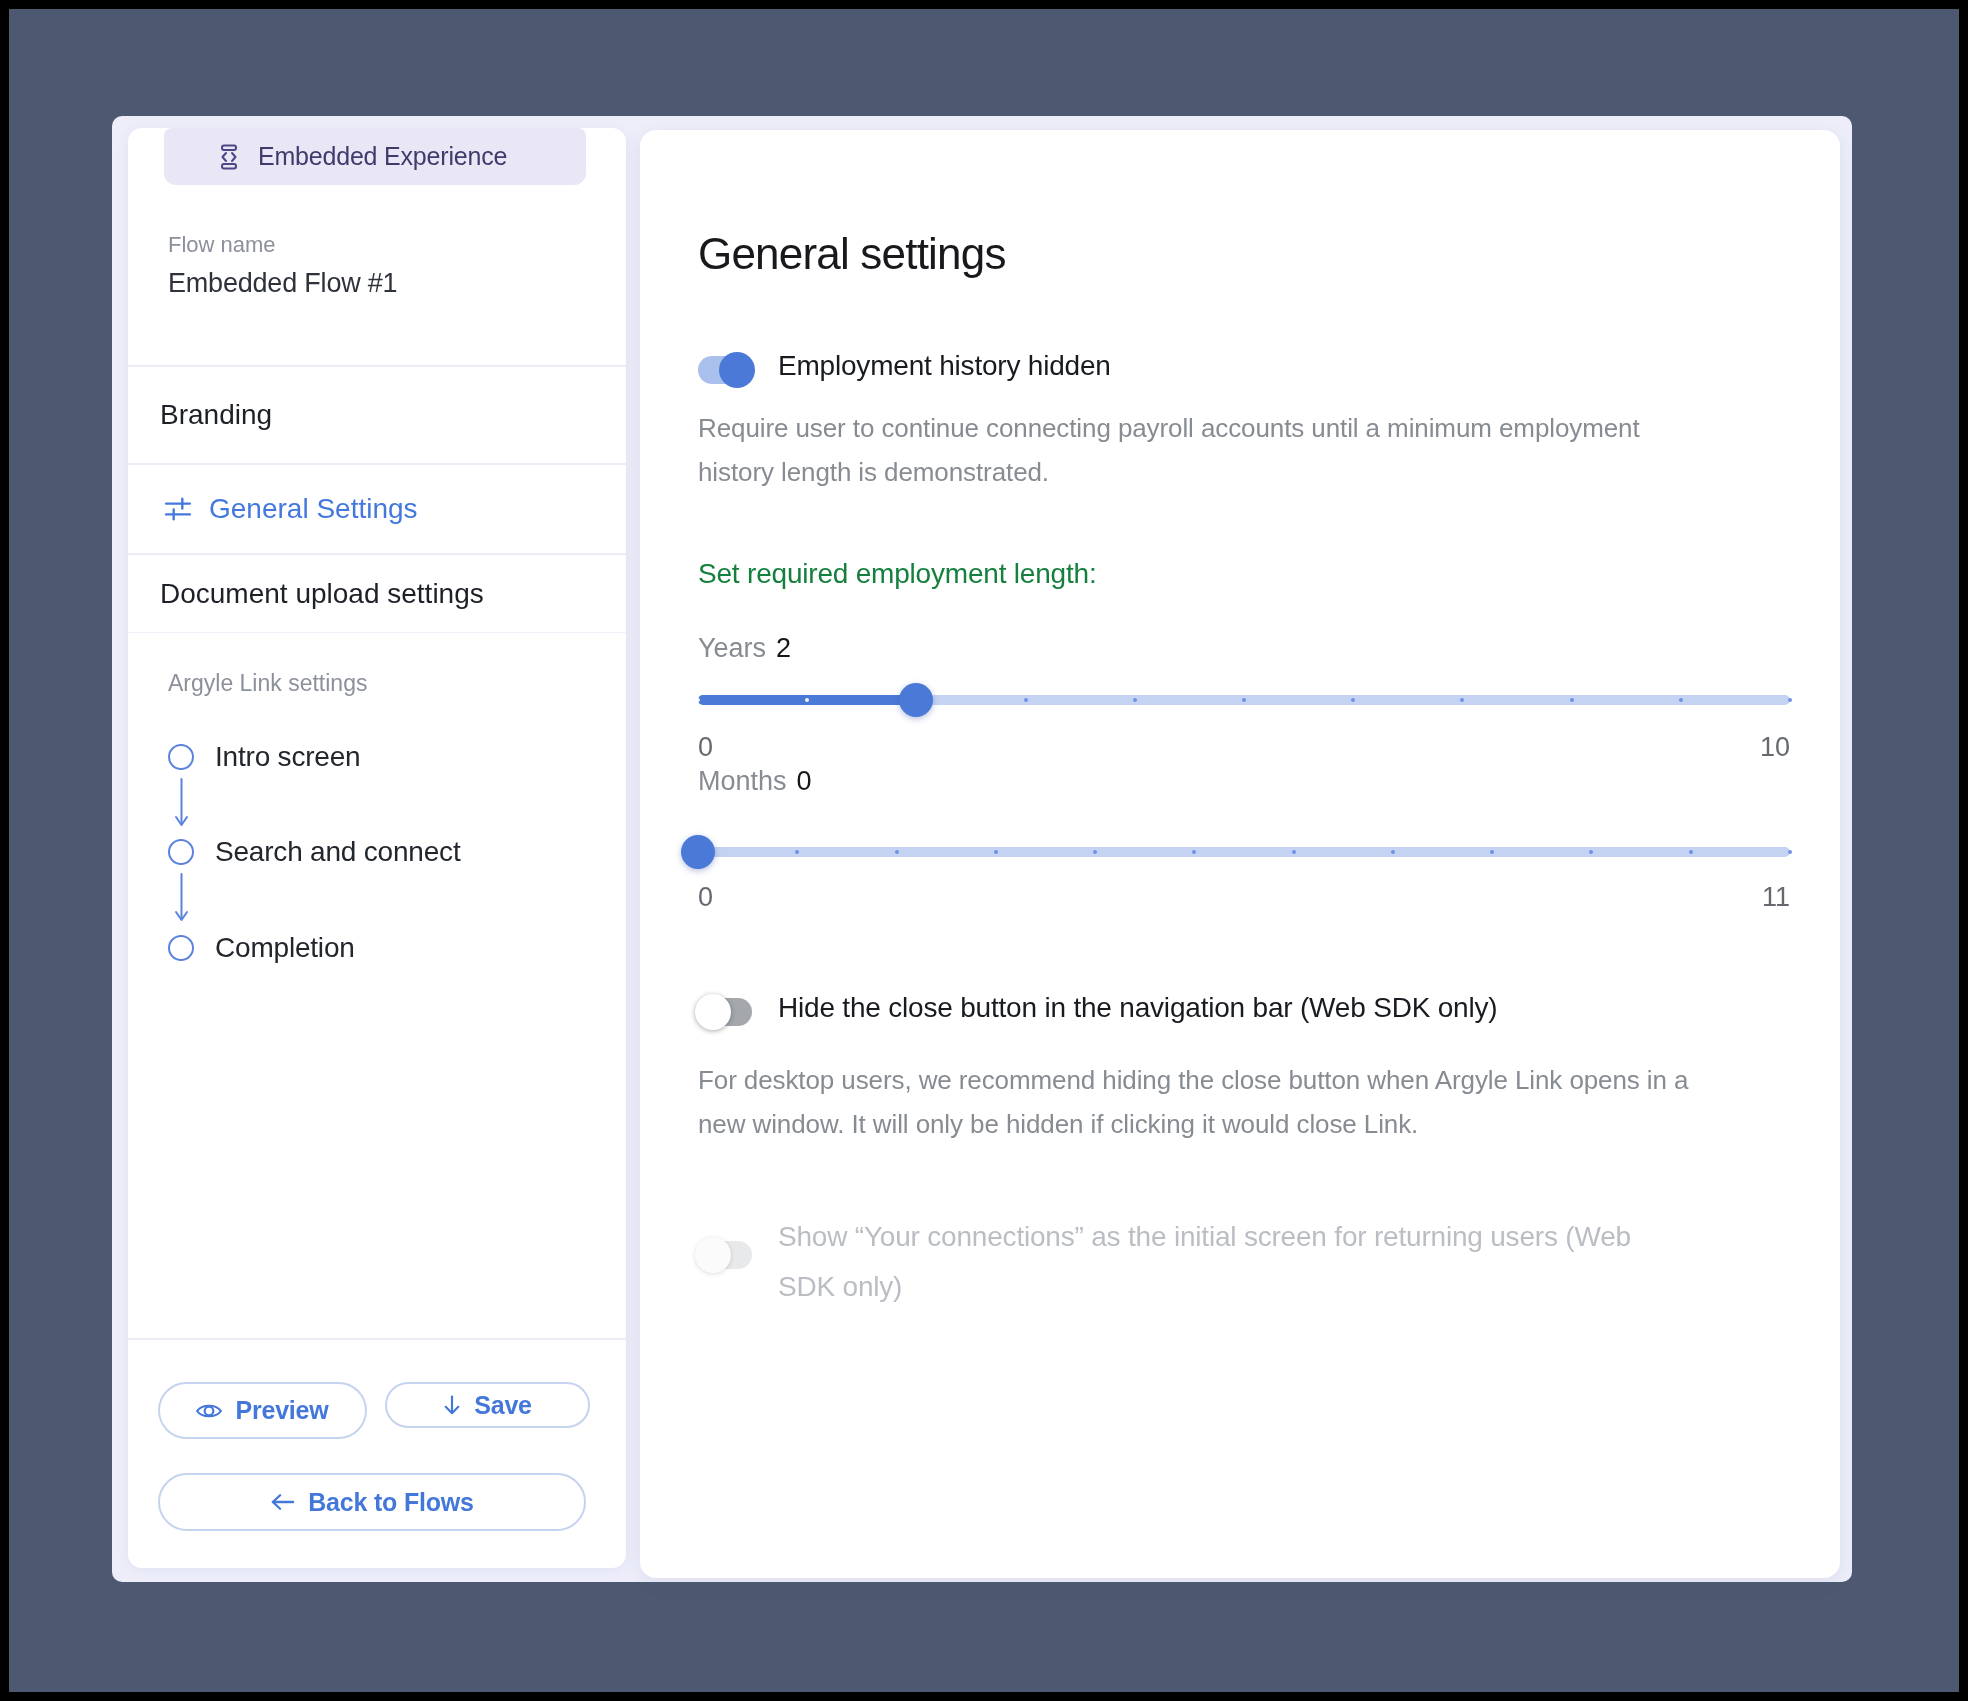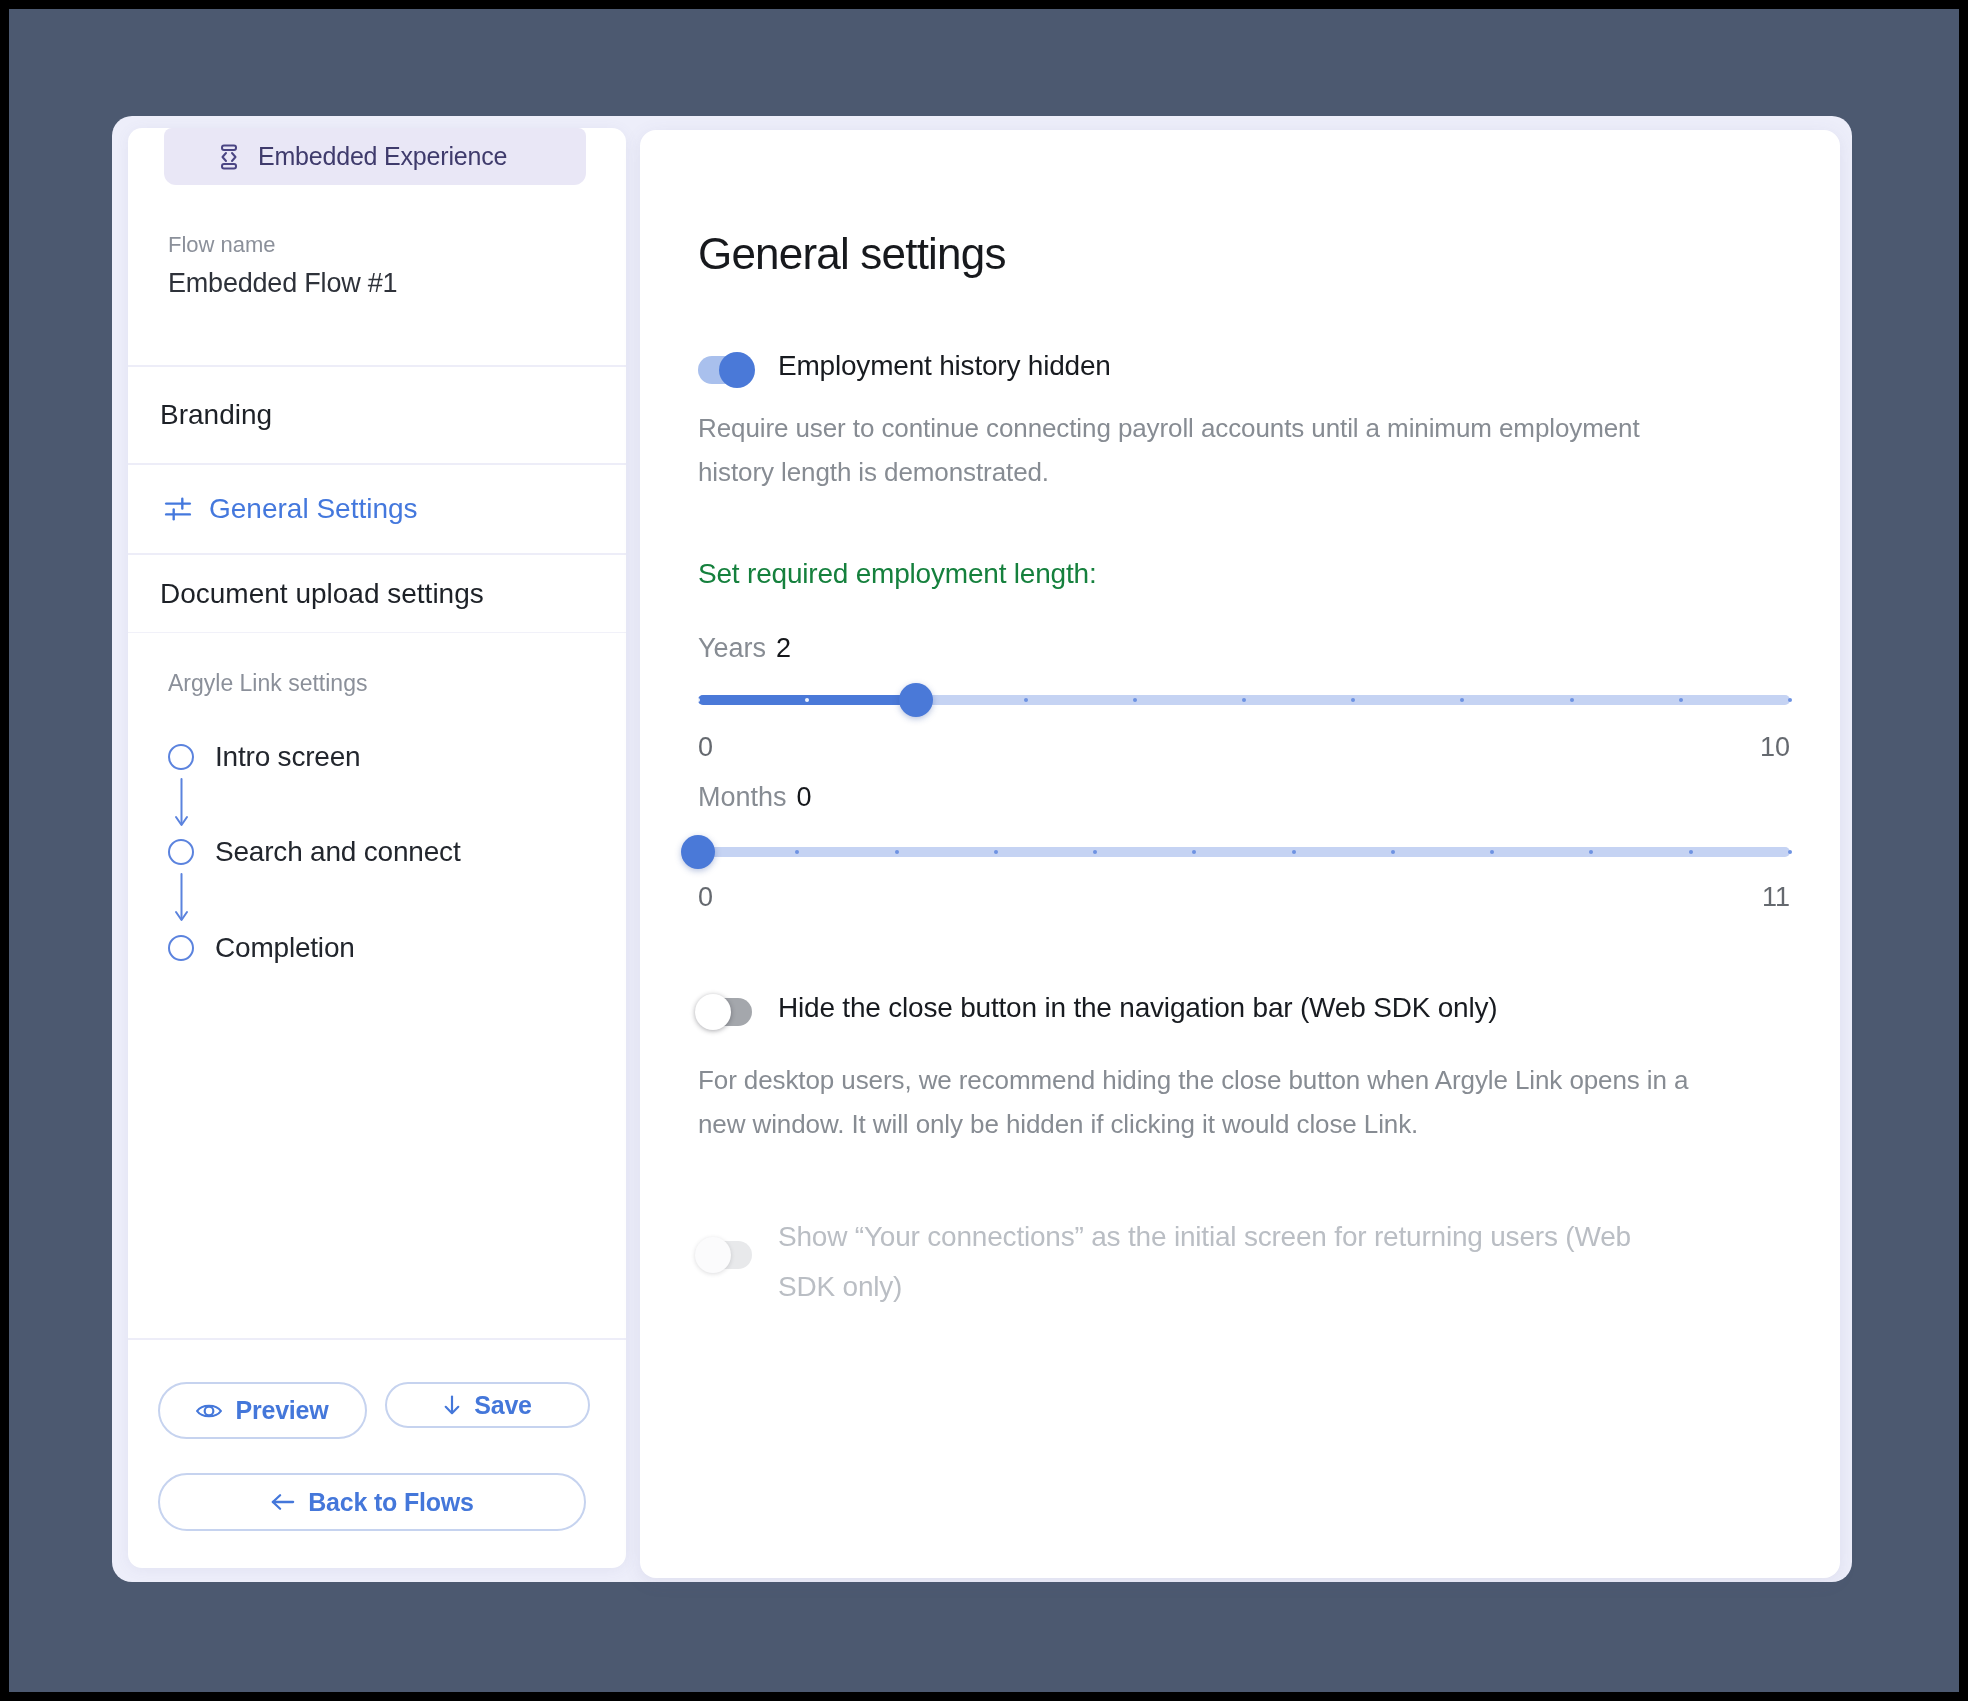--- a/index.html
+++ b/index.html
@@ -4,21 +4,21 @@
 <style>
   html,body{margin:0;padding:0;}
   body{
     width:1968px;height:1701px;position:relative;overflow:hidden;
     background:#000;
     font-family:"Liberation Sans","DejaVu Sans",sans-serif;
     -webkit-font-smoothing:antialiased;
   }
   .bg{position:absolute;inset:9px;background:#4c5970;}
   .app{position:absolute;left:112px;top:116px;width:1740px;height:1466px;
-    background:#edeefa;border-radius:20px;}
+    background:#edeefa;border-radius:10px;}
 
   
   .sidebar{position:absolute;left:16px;top:12px;width:498px;height:1440px;
     background:#fff;border-radius:14px;box-shadow:0 2px 14px rgba(100,100,150,.08);}
   .badge{position:absolute;left:36px;top:0;width:422px;height:57px;
     background:#e9e7f6;border-radius:8px 8px 12px 12px;
     display:flex;align-items:center;padding-left:52px;box-sizing:border-box;gap:16px;}
   .badge-label{font-size:25px;font-weight:500;color:#3f3b6c;letter-spacing:-.2px;}
   .flow-label{position:absolute;left:40px;top:104px;font-size:22px;color:#8b909a;}
   .flow-value{position:absolute;left:40px;top:140px;font-size:27px;color:#2e323a;letter-spacing:-.2px;}
@@ -62,21 +62,21 @@
 
   .toggle-emp{left:58px;top:226px;}
   .label-emp{position:absolute;left:138px;top:220px;font-size:28px;color:#181b20;letter-spacing:-.2px;}
   .desc{position:absolute;left:58px;font-size:26px;color:#878c93;line-height:44px;letter-spacing:-.1px;white-space:nowrap;}
   .desc-emp{top:276px;}
   .length-heading{position:absolute;left:58px;top:428px;font-size:28px;font-weight:500;color:#15803d;letter-spacing:-.2px;}
 
   .slider-label{position:absolute;left:58px;font-size:27px;color:#878c93;}
   .slider-label b{font-weight:400;color:#15171b;margin-left:10px;}
   .lbl-years{top:503px;}
-  .lbl-months{top:652px;text-align:right;}
+  .lbl-months{top:636px;text-align:right;}
 
   .slider{position:absolute;left:58px;width:1092px;height:10px;}
   .slider-1{top:565px;}
   .slider-2{top:717px;}
   .slider .rail{position:absolute;inset:0;background:#c5d3f3;border-radius:5px;}
   .slider .slider-fill{position:absolute;left:0;top:0;bottom:0;background:#4a79d8;border-radius:5px;}
   .slider .slider-ticks{position:absolute;inset:0;}
   .slider .tick{position:absolute;top:50%;width:4px;height:4px;border-radius:50%;
     background:#6e93e2;transform:translate(-50%,-50%);}
   .slider .tick-filled{background:rgba(255,255,255,.92);}

